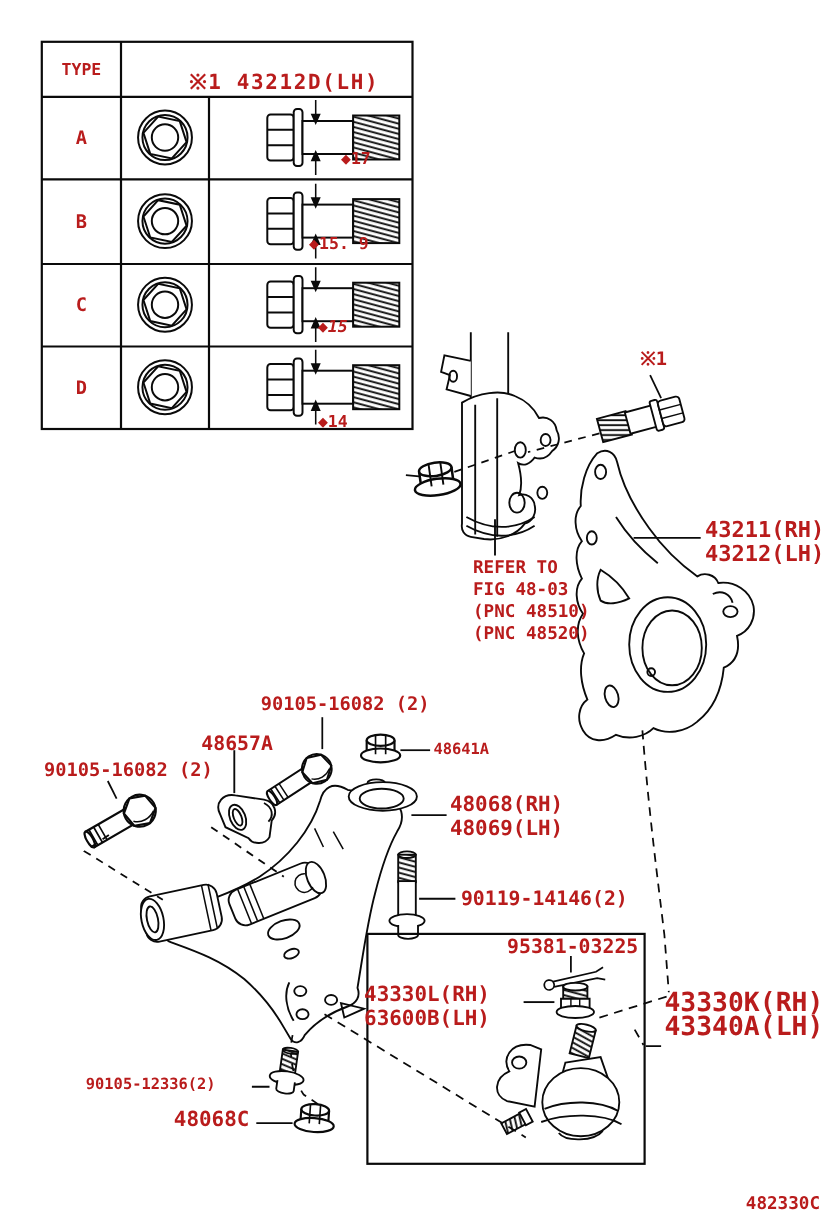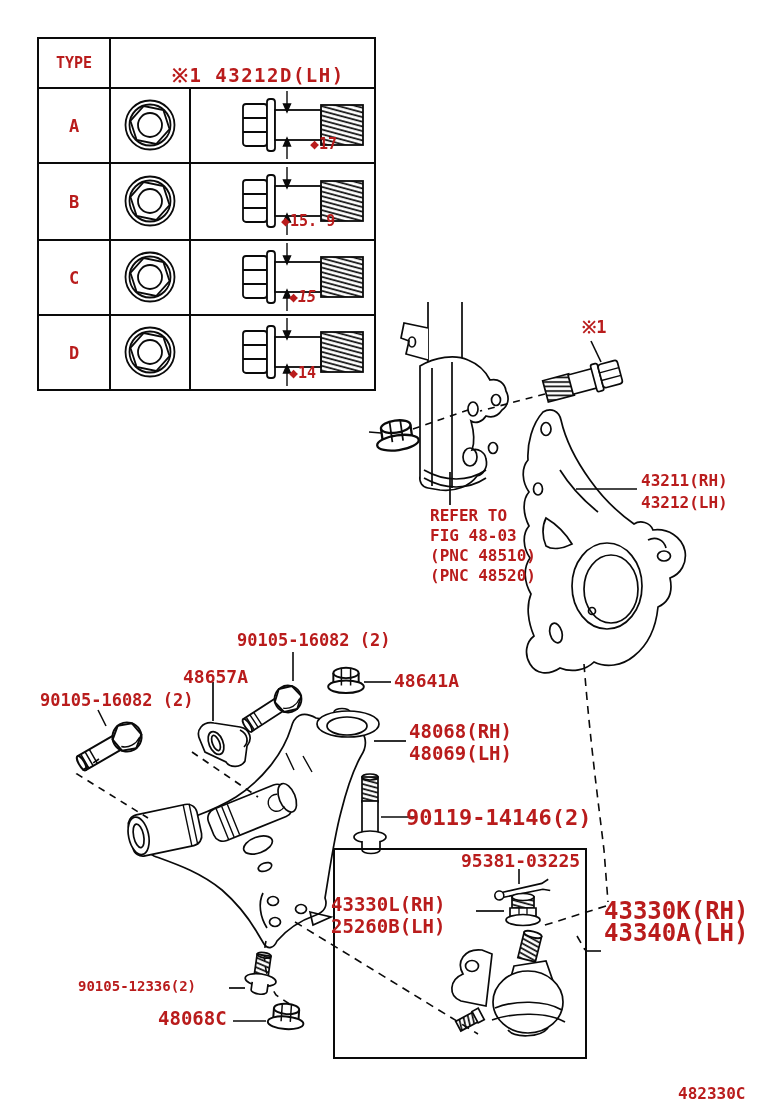--- a/index.html
+++ b/index.html
@@ -259,44 +259,44 @@
 
   <div class="typecell" style="left:38px;top:38px;width:72px;height:50px;font-size:15px;">TYPE</div>
   <div class="lbl" style="left:172px;top:44px;font-size:19px;line-height:21px;letter-spacing:1.5px;"><br><span>※1 43212D(LH)</span></div>
   <div class="typecell" style="left:38px;top:88px;width:72px;height:75px;font-size:17px;">A</div>
   <div class="typecell" style="left:38px;top:163px;width:72px;height:77px;font-size:17px;">B</div>
   <div class="typecell" style="left:38px;top:240px;width:72px;height:75px;font-size:17px;">C</div>
   <div class="typecell" style="left:38px;top:315px;width:72px;height:75px;font-size:17px;">D</div>
   <div class="dim" style="left:286px;top:135px;margin-left:24px;">◆17</div>
   <div class="dim" style="left:281px;top:212px;">◆15. 9</div>
   <div class="dim" style="left:289px;top:288px;font-style:italic;">◆15</div>
-  <div class="dim" style="left:289px;top:364px;">◆14</div>
+  <div class="dim" style="left:289px;top:374px;">◆14</div>
 
 
   <div class="lbl small" style="left:404px;top:506px;"><span>REFER TO</span><br><span>FIG 48-03</span><br><span>(PNC 48510)</span><br><span>(PNC 48520)</span></div>
 
   <div class="lbl" style="left:582px;top:316px;font-size:17px;">※1</div>
 
-  <div class="lbl" style="left:641px;top:470px;font-size:16px;"><span>43211(RH)</span><br><span>43212(LH)</span></div>
+  <div class="lbl" style="left:641px;top:470px;font-size:20px;"><span>43211(RH)</span><br><span>43212(LH)</span></div>
 
   <div class="lbl" style="left:237px;top:629px;font-size:17px;">90105-16082 (2)</div>
 
   <div class="lbl" style="left:183px;top:666px;font-size:18px;">48657A</div>
 
   <div class="lbl" style="left:40px;top:689px;font-size:17px;">90105-16082 (2)</div>
 
-  <div class="lbl" style="left:394px;top:670px;font-size:18px;">48641A</div>
+  <div class="lbl" style="left:394px;top:670px;font-size:14px;">48641A</div>
 
   <div class="lbl" style="left:409px;top:720px;"><span>48068(RH)</span><br><span>48069(LH)</span></div>
 
-  <div class="lbl" style="left:406px;top:807px;font-size:22px;">90119-14146(2)</div>
+  <div class="lbl" style="left:419px;top:807px;font-size:18px;">90119-14146(2)</div>
 
   <div class="lbl" style="left:461px;top:850px;font-size:18px;">95381-03225</div>
 
-  <div class="lbl" style="left:331px;top:893px;"><span>43330L(RH)</span><br><span>25260B(LH)</span></div>
+  <div class="lbl" style="left:331px;top:893px;"><span>43330L(RH)</span><br><span>63600B(LH)</span></div>
 
   <div class="lbl" style="left:604px;top:884px;font-size:24px;margin-top:16px;"><span>43330K(RH)</span><br><span>43340A(LH)</span></div>
 
   <div class="lbl" style="left:78px;top:975px;font-size:14px;">90105-12336(2)</div>
 
   <div class="lbl" style="left:158px;top:1007px;">48068C</div>
 
   <div class="lbl" style="left:678px;top:1083px;font-size:16px;">482330C</div>
 </div>
 

